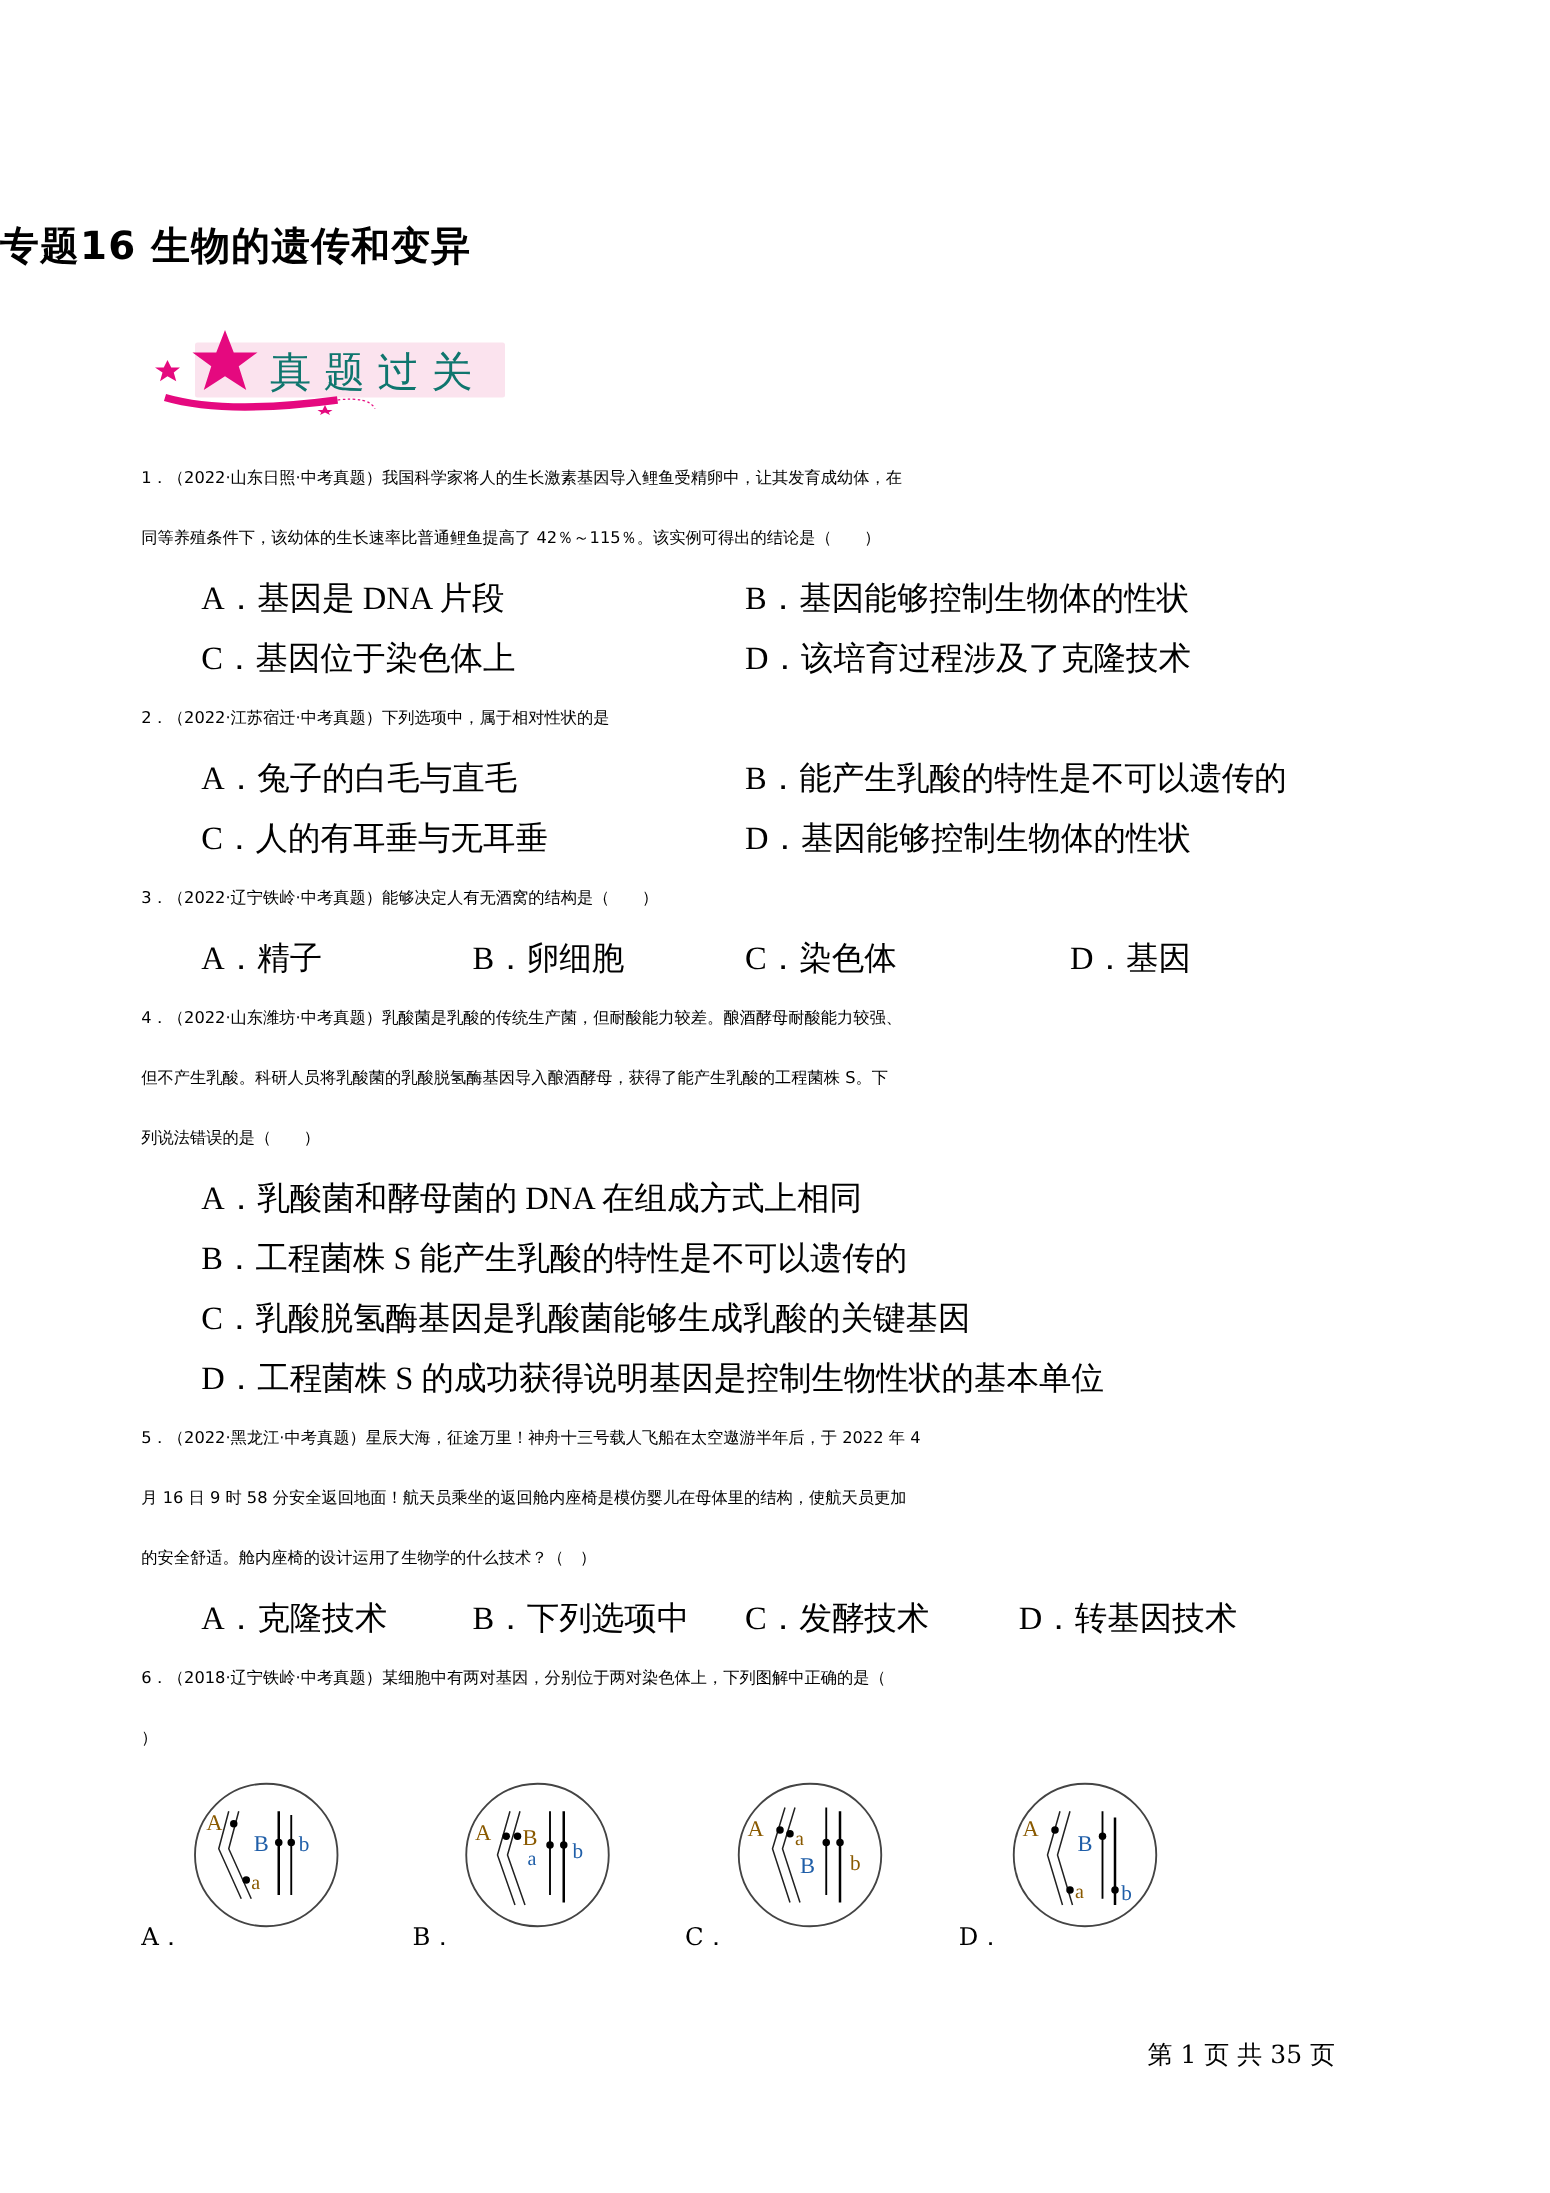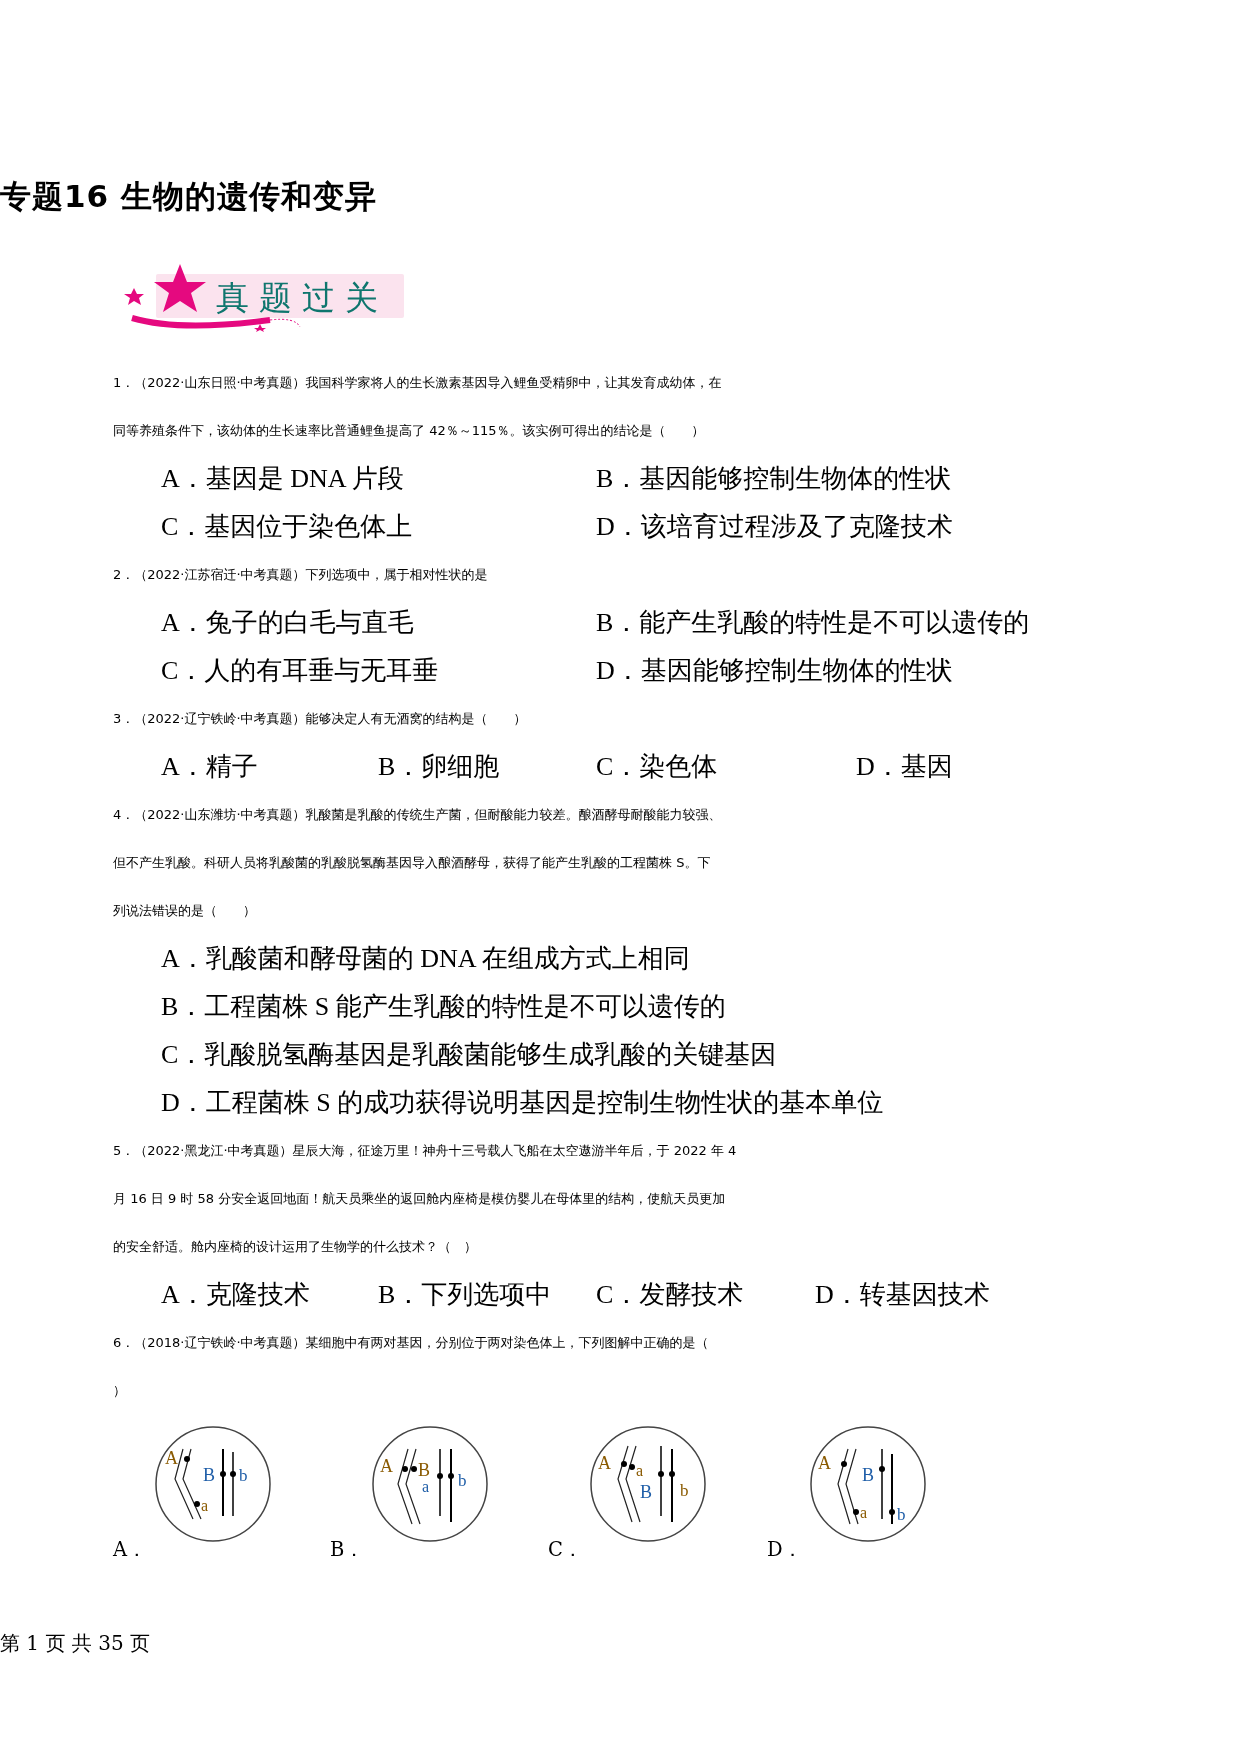--- a/index.html
+++ b/index.html
@@ -14,21 +14,21 @@
   .banner .label { position:absolute; left:96px; top:14px; font-size:33px; color:#0f766e;
                    letter-spacing:10px; font-family:"DejaVu Sans","Liberation Sans",sans-serif; }
   .banner svg { position:absolute; left:0; top:0; }
   .line { position:absolute; left:113px; font-size:13px; line-height:26px; white-space:nowrap;
           font-family:"DejaVu Sans","Liberation Sans",sans-serif; }
   .opt { position:absolute; font-size:26px; line-height:26px; white-space:nowrap;
          font-family:Liberation Serif, serif;margin-left:48px; }
   .diagram { position:absolute; top:1424px; width:120px; height:120px; }
   .diag-label { position:absolute; top:1536px; font-size:19.5px;
                 font-family:"DejaVu Serif","Liberation Serif",serif; }
-  .footer { position:absolute; left:0; width:1068px; top:1630px; text-align:left; font-size:20px;
+  .footer { position:absolute; left:0; width:1068px; top:1630px; text-align:right; font-size:20px;
             font-family:"DejaVu Serif","Liberation Serif",serif; }
 </style>
 </head>
 <body>
 
 <div class="title">专题16 生物的遗传和变异</div>
 
 <div class="banner">
   <div class="bar"></div>
   <svg width="286" height="70" viewBox="0 0 286 70">

